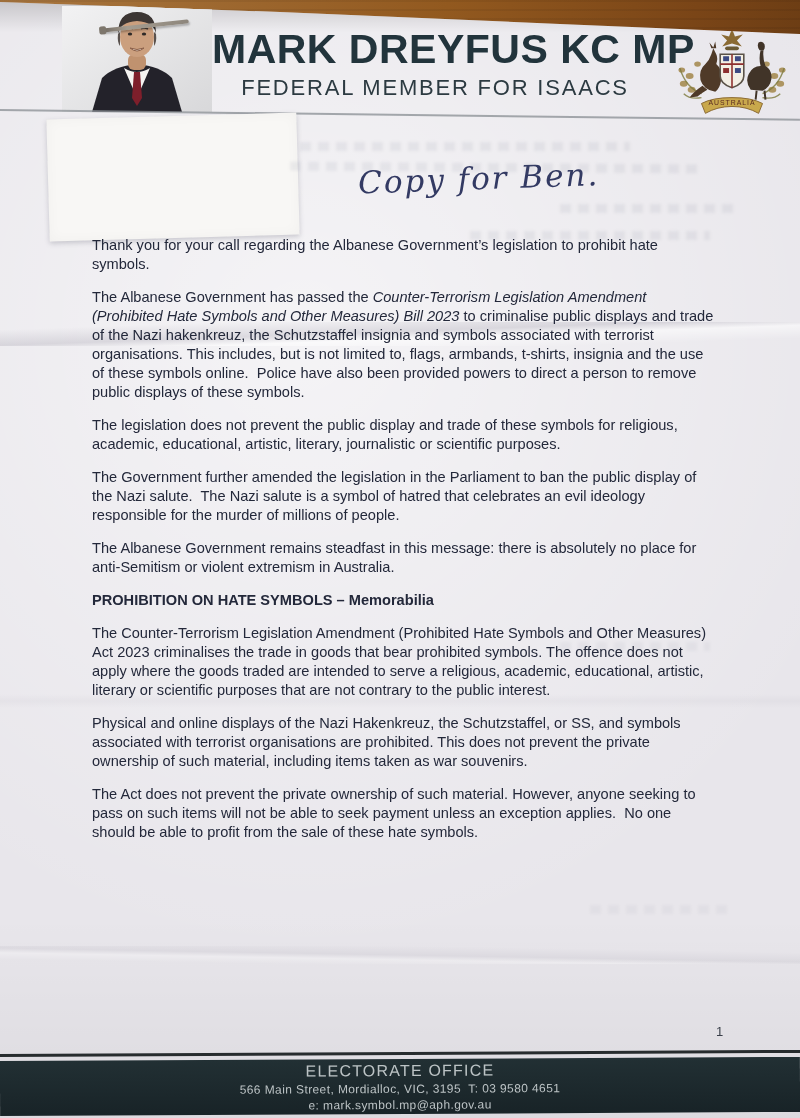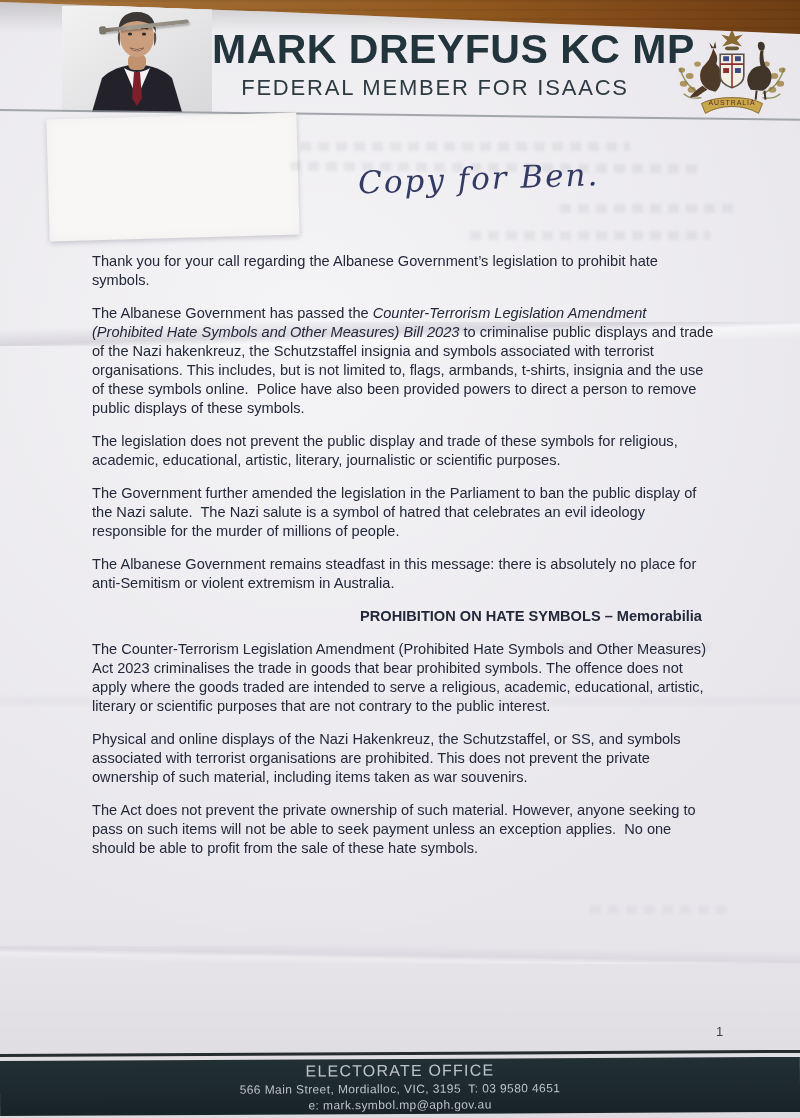--- a/index.html
+++ b/index.html
@@ -46,26 +46,26 @@
   .ghost{position:absolute;height:9px;filter:blur(1.6px);opacity:.5;
     background:repeating-linear-gradient(90deg, rgba(100,105,125,.18) 0 11px, rgba(0,0,0,0) 11px 18px);}
   .crease{position:absolute;left:0;width:100%;pointer-events:none;}
   .crease.c1{top:322px;height:24px;
     background:linear-gradient(178deg, rgba(0,0,0,0) 15%, rgba(110,105,125,.18) 45%, rgba(255,255,255,.55) 60%, rgba(0,0,0,0) 85%);}
   .crease.c2{top:694px;height:14px;opacity:.5;
     background:linear-gradient(180deg, rgba(0,0,0,0), rgba(110,105,125,.10) 50%, rgba(0,0,0,0));}
   .crease.c3{top:946px;height:18px;opacity:.7;
     background:linear-gradient(181deg, rgba(0,0,0,0) 20%, rgba(110,105,125,.12) 50%, rgba(255,255,255,.4) 65%, rgba(0,0,0,0) 85%);}
   
-  .letter-body{position:absolute;left:92px;top:252px;width:622px;
+  .letter-body{position:absolute;left:92px;top:236px;width:622px;
     font-size:14.6px;line-height:19px;color:var(--body-ink,#23283a);}
   .letter-body p{margin:0 0 14px;white-space:pre-wrap;}
   .letter-body .it{font-style:italic;}
-  .section-heading{margin:3px 12px 14px;font-size:14.6px;font-weight:bold;
-    color:var(--body-ink,#23283a);white-space:pre-wrap;text-align:right;}
+  .section-heading{margin:3px 0 14px;font-size:14.6px;font-weight:bold;
+    color:var(--body-ink,#23283a);white-space:pre-wrap;}
   .page-number{position:absolute;left:716px;top:1024px;font-size:13px;color:#3a3f4a;}
   
   .footer-line{position:absolute;left:0;top:1052px;width:100%;height:3px;background:#272c2e;
     transform:rotate(-.3deg);}
   .footer-bar{position:absolute;left:0;top:1059px;width:100%;height:55px;
     background:linear-gradient(180deg,#223034,#182327);transform:rotate(-.3deg);
     display:flex;flex-direction:column;align-items:center;justify-content:center;gap:2px;}
   .footer-bar div{color:var(--footer-text,#bcc3c5);font-size:12px;letter-spacing:.4px;white-space:pre-wrap;}
   .footer-bar .f1{letter-spacing:1.2px;font-size:16px;}
 </style>

